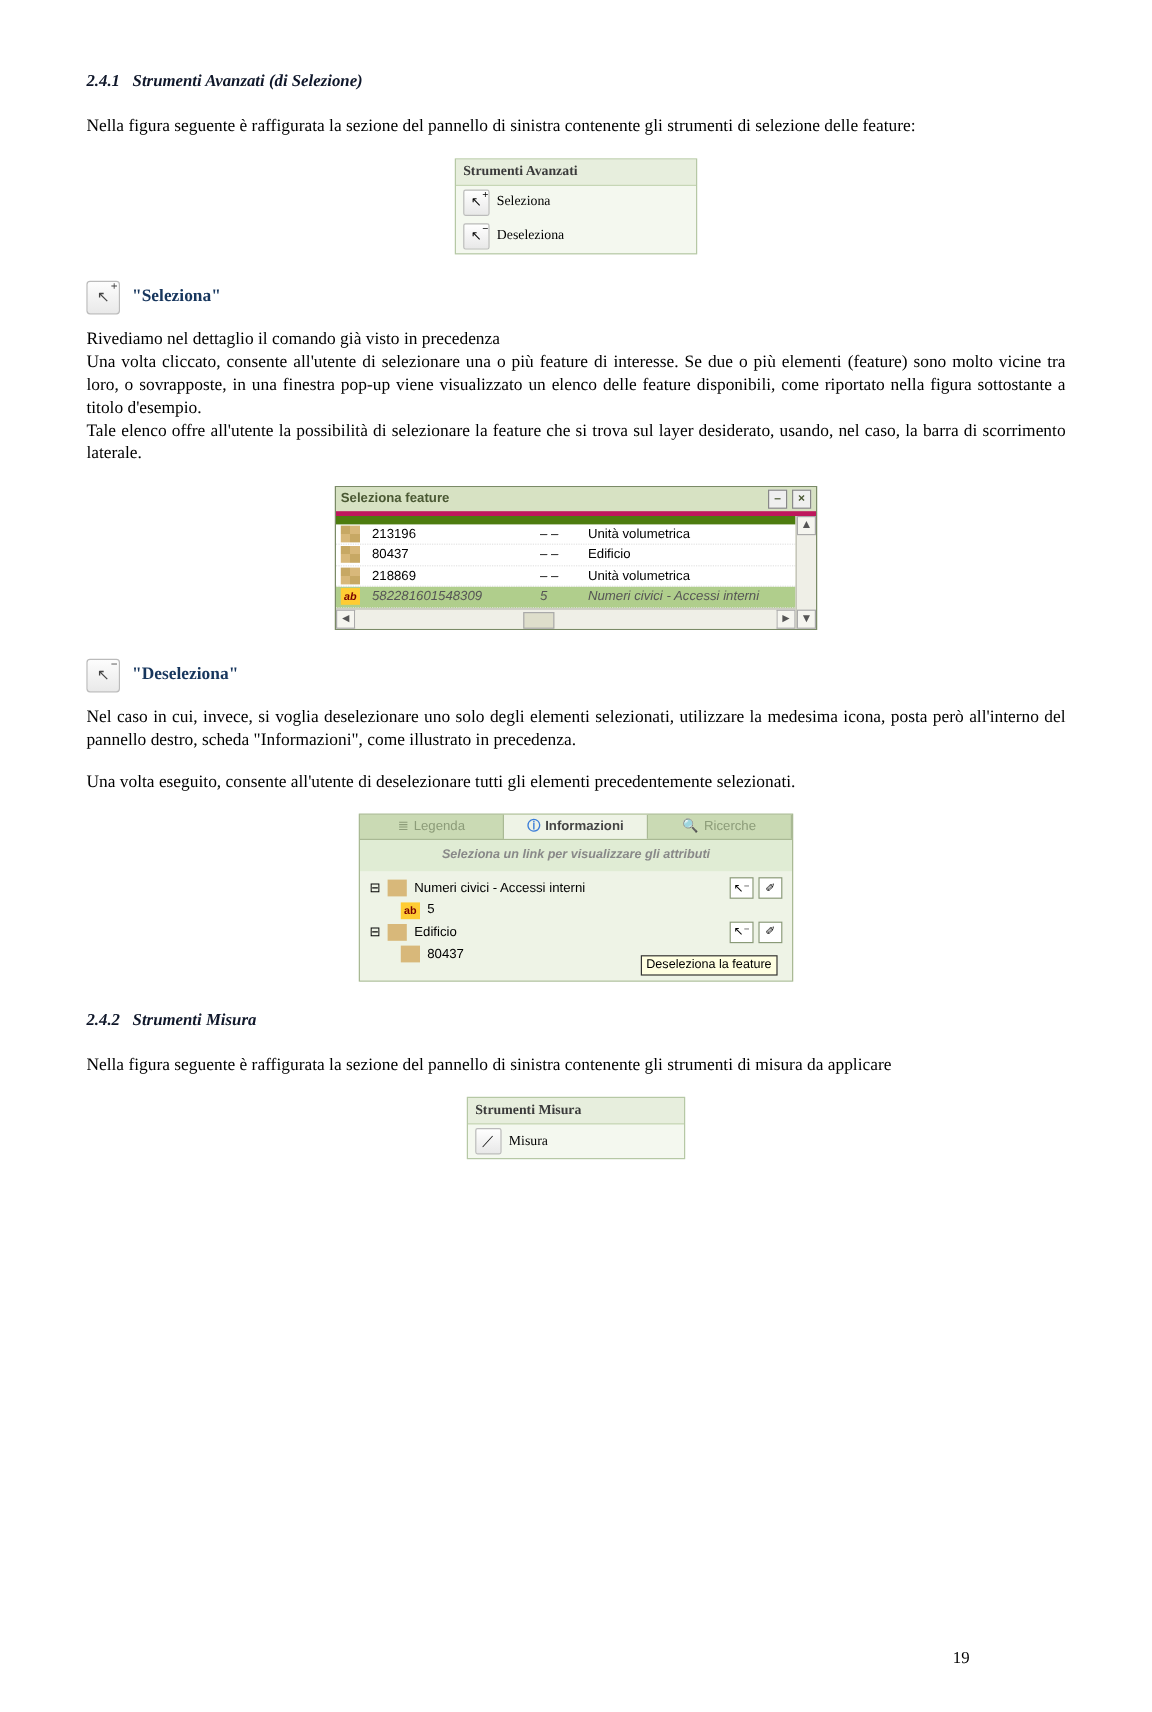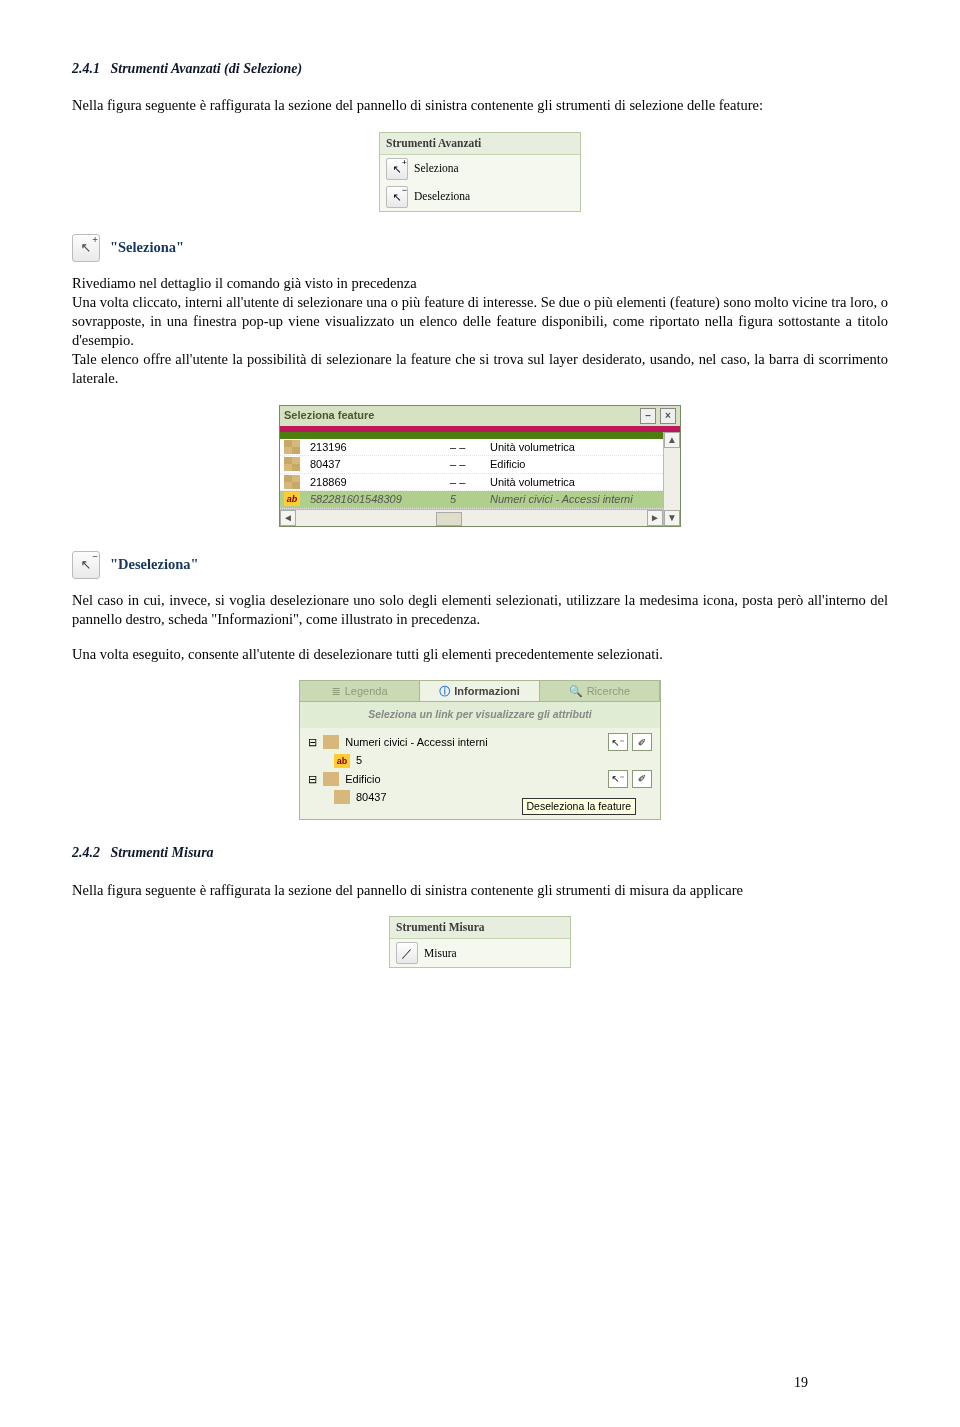--- a/index.html
+++ b/index.html
@@ -76,21 +76,21 @@
     width: 400px;
     margin: 6px auto 24px auto;
     border:1px solid #7a8a67;
     background:#e8eedb;
     font-family: Verdana, Arial, sans-serif;
     font-size:11px;
   }
   .fig-popup .tbar{
     display:flex;align-items:center;
     background:#d7e2c3;
-    border-bottom:6px solid #be185d;
+    border-bottom:4px solid #be185d;
     padding:2px 4px;
     font-weight:bold;color:#4a5833;
     justify-content: space-between;
   }
   .fig-popup .tbar .tbar-right{display:flex;gap:4px}
   .fig-popup .tbar .wbtn{
     width:14px;height:14px;border:1px solid #888;background:#efefef;
     display:flex;align-items:center;justify-content:center;font-size:10px;line-height:1;
   }
   .fig-popup .list{
@@ -140,21 +140,21 @@
     padding:6px;text-align:center;color:#888;font-style:italic;font-size:10.5px;font-weight:bold;
   }
   .fig-tabs .tree{padding:4px 8px 14px 8px;background:#eef3e6}
   .fig-tabs .tree .node{display:flex;align-items:center;gap:6px;padding:1px 0}
   .fig-tabs .tree .ind1{padding-left:26px}
   .fig-tabs .tree .ticon{width:16px;height:14px;display:inline-block;background:#d8b87a}
   .fig-tabs .tree .ab{background:#ffcc33;font-size:9px;color:#7a0000;text-align:center;line-height:14px;font-weight:bold}
   .fig-tabs .actions{display:flex;gap:4px;margin-left:auto}
   .fig-tabs .abtn{width:18px;height:16px;border:1px solid #8a9a77;background:#fff;display:flex;align-items:center;justify-content:center;font-size:10px}
   .fig-tabs .tooltip{
-    position:absolute;right:24px;bottom:4px;
+    position:absolute;right:12px;bottom:4px;
     background:#ffffe1;border:1px solid #333;padding:1px 4px;font-size:10.5px;color:#000;
   }
   
   .pagenum{position:absolute;right:80px;bottom:28px;font-family:"Palatino Linotype",Georgia,serif;font-size:14px}
   .page-wrap{position:relative;min-height:1360px}
 </style>
 </head>
 <body>
 <div class="page-wrap">
 
@@ -175,21 +175,21 @@
     <span>Deseleziona</span>
   </div>
 </div>
 
 <div class="tool-row">
   <span class="icon-box">↖<span class="sup">+</span></span>
   <span class="tool-label">"Seleziona"</span>
 </div>
 
 <p style="margin-bottom:0">Rivediamo nel dettaglio il comando già visto in precedenza</p>
-<p class="justify" style="margin-bottom:0">Una volta cliccato, interni all'utente di selezionare una o più feature di interesse. Se due o più elementi (feature) sono molto vicine tra loro, o sovrapposte, in una finestra pop-up viene visualizzato un elenco delle feature disponibili, come riportato nella figura sottostante a titolo d'esempio.</p>
+<p class="justify" style="margin-bottom:0">Una volta cliccato, consente all'utente di selezionare una o più feature di interesse. Se due o più elementi (feature) sono molto vicine tra loro, o sovrapposte, in una finestra pop-up viene visualizzato un elenco delle feature disponibili, come riportato nella figura sottostante a titolo d'esempio.</p>
 <p class="justify">Tale elenco offre all'utente la possibilità di selezionare la feature che si trova sul layer desiderato, usando, nel caso, la barra di scorrimento laterale.</p>
 
 <div class="fig-popup">
   <div class="tbar">
     <span>Seleziona feature</span>
     <span class="tbar-right">
       <span class="wbtn">–</span>
       <span class="wbtn">×</span>
     </span>
   </div>

